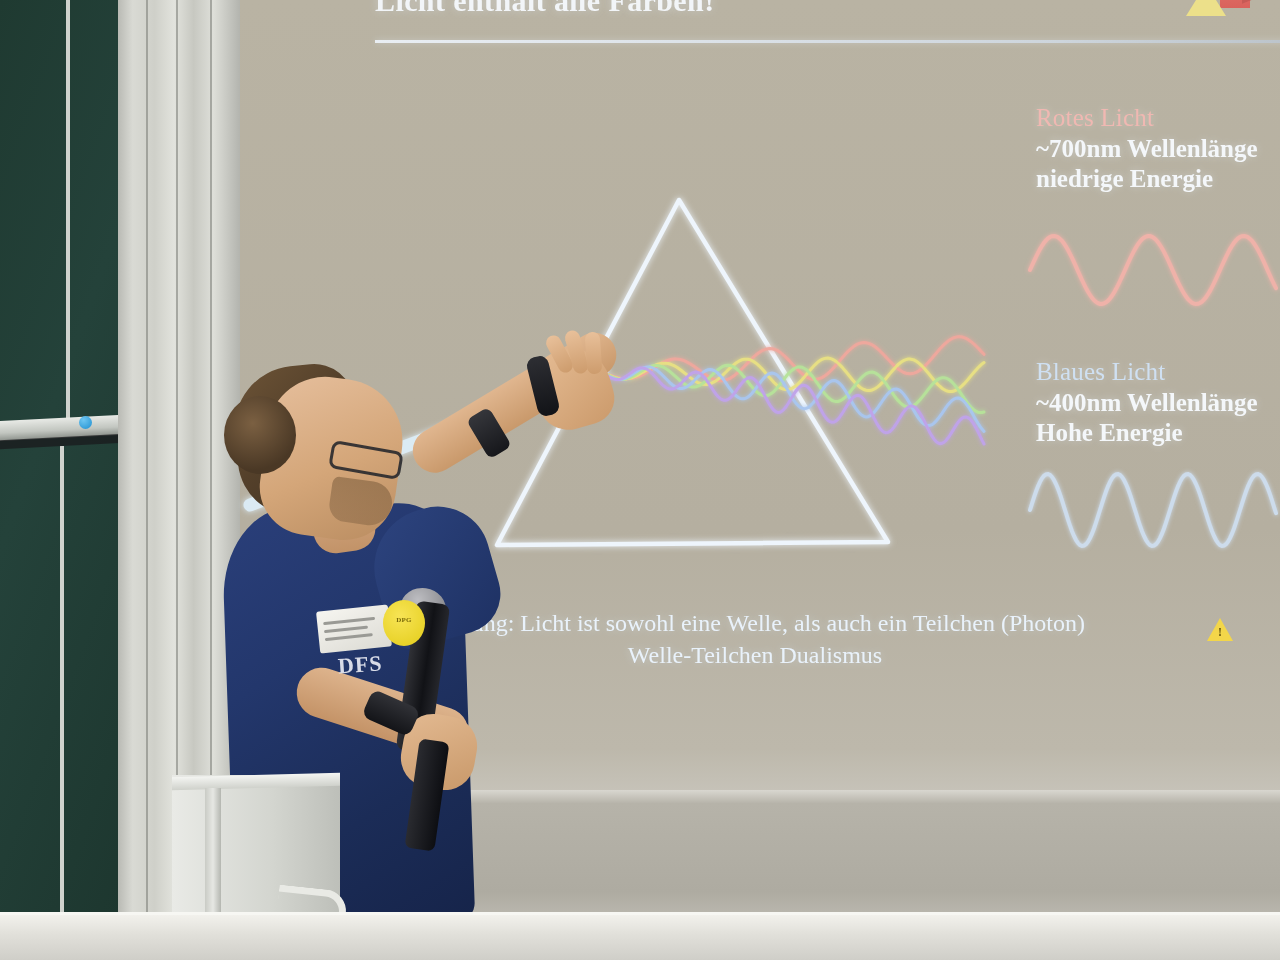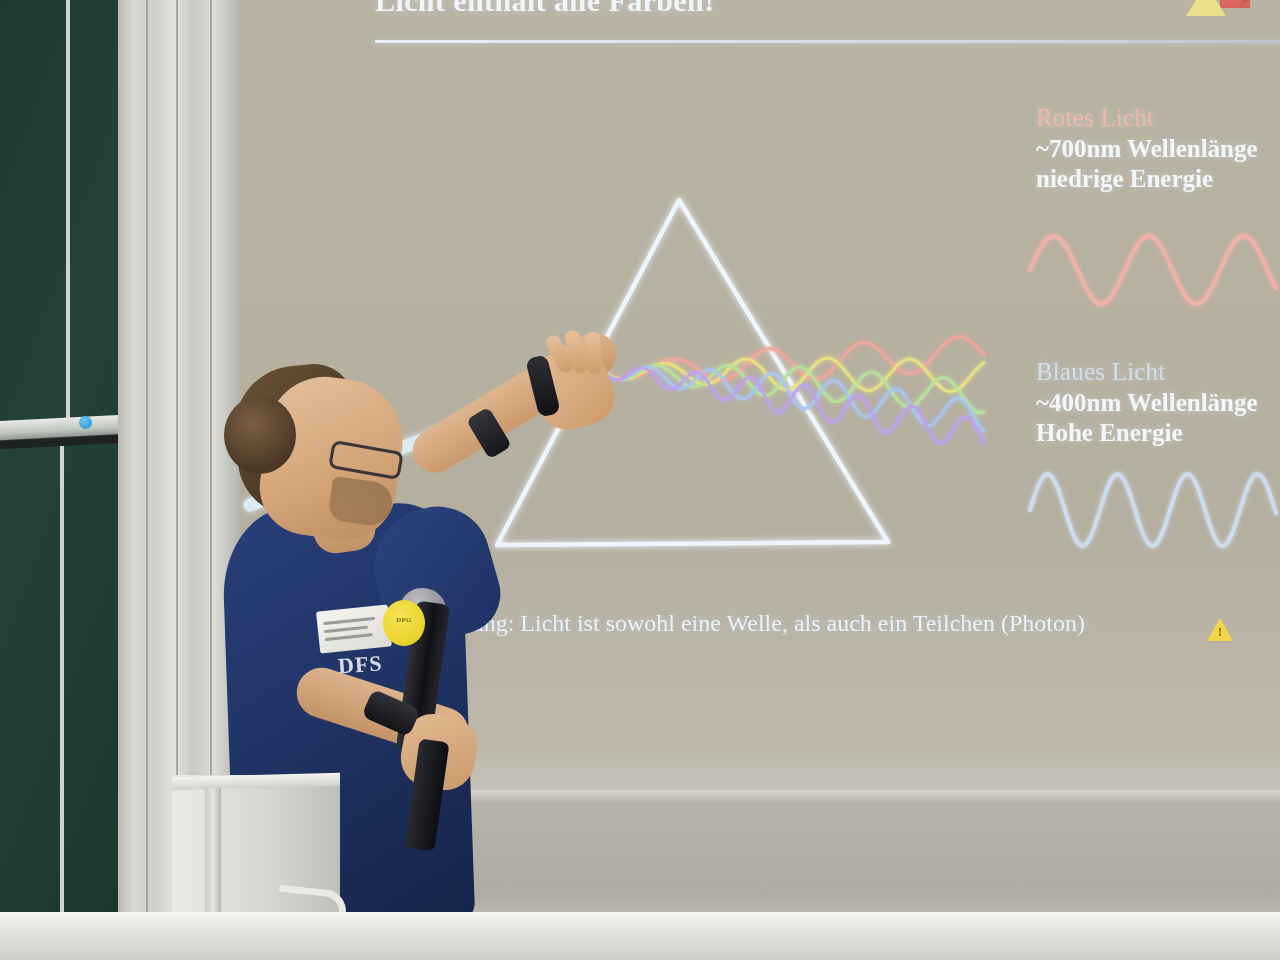--- a/index.html
+++ b/index.html
@@ -287,20 +287,21 @@
     </div>
 
     <div class="label-block lbl-blue">
       <div class="lbl-head blue">Blaues Licht</div>
       <div class="lbl-line">~400nm Wellenlänge</div>
       <div class="lbl-line">Hohe Energie</div>
     </div>
 
     <div class="caption">
       <div>Achtung: Licht ist sowohl eine Welle, als auch ein Teilchen (Photon)</div>
+      <div>Welle-Teilchen Dualismus</div>
     </div>
     <div class="warn" style="left:203px;top:618px;"></div>
     <div class="warn" style="left:977px;top:618px;"></div>
   </div>
 
   <div class="person">
     <div class="trousers"></div>
     <div class="torso"></div>
     <div class="shoulder-r"></div>
     <div class="neck"></div>

